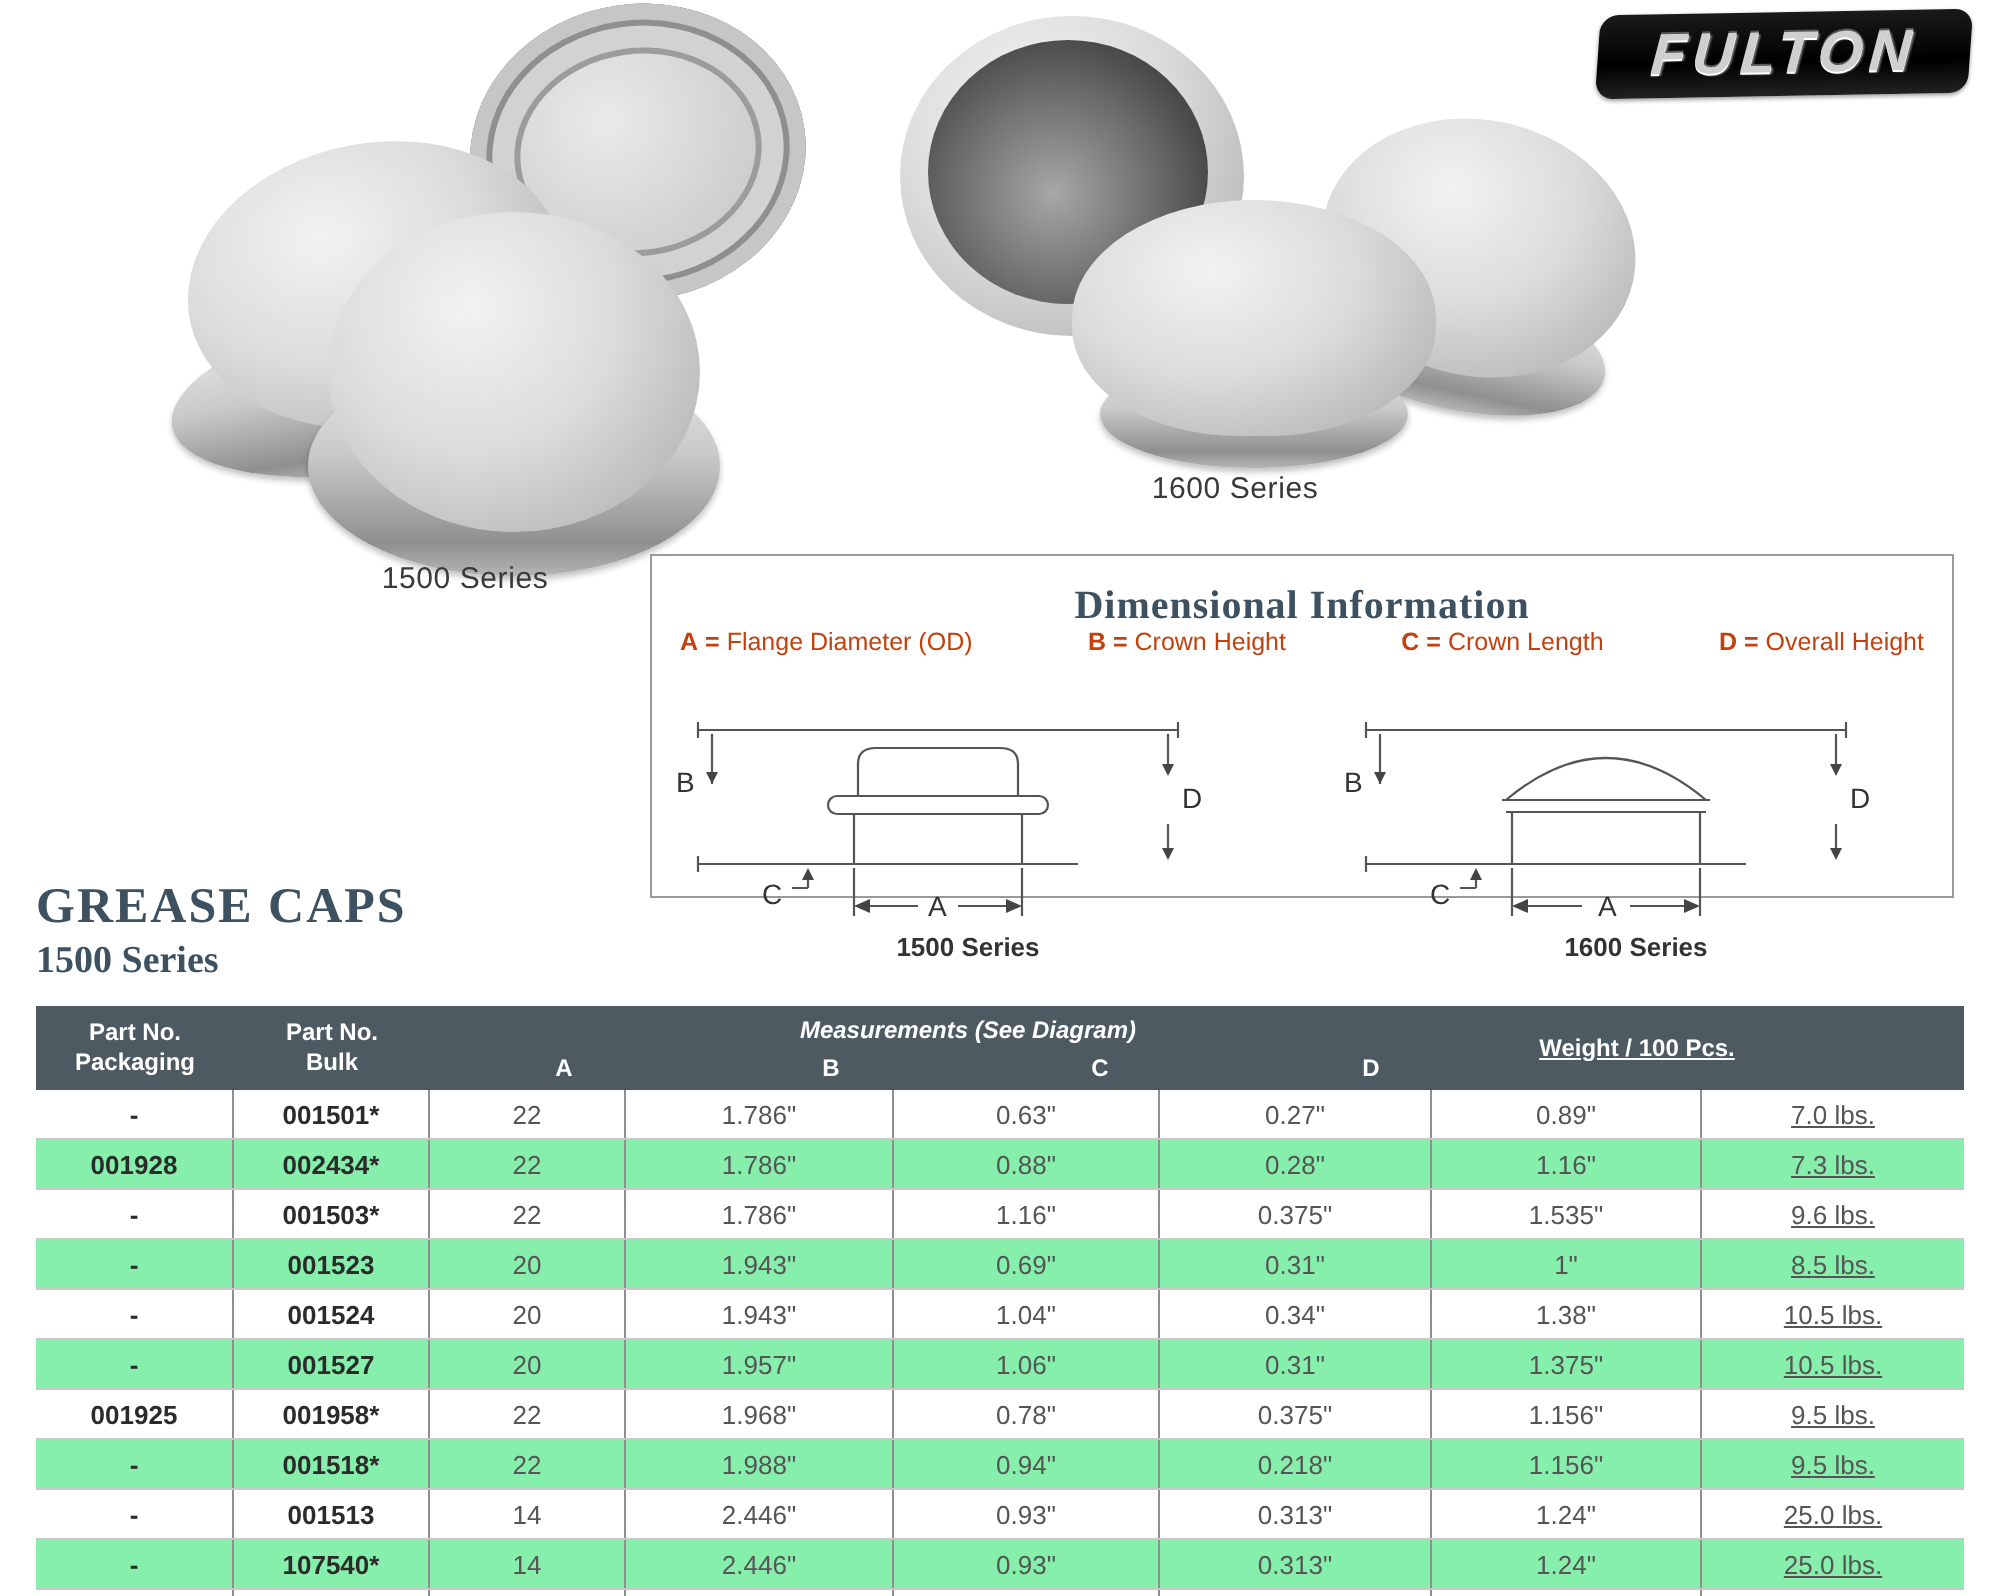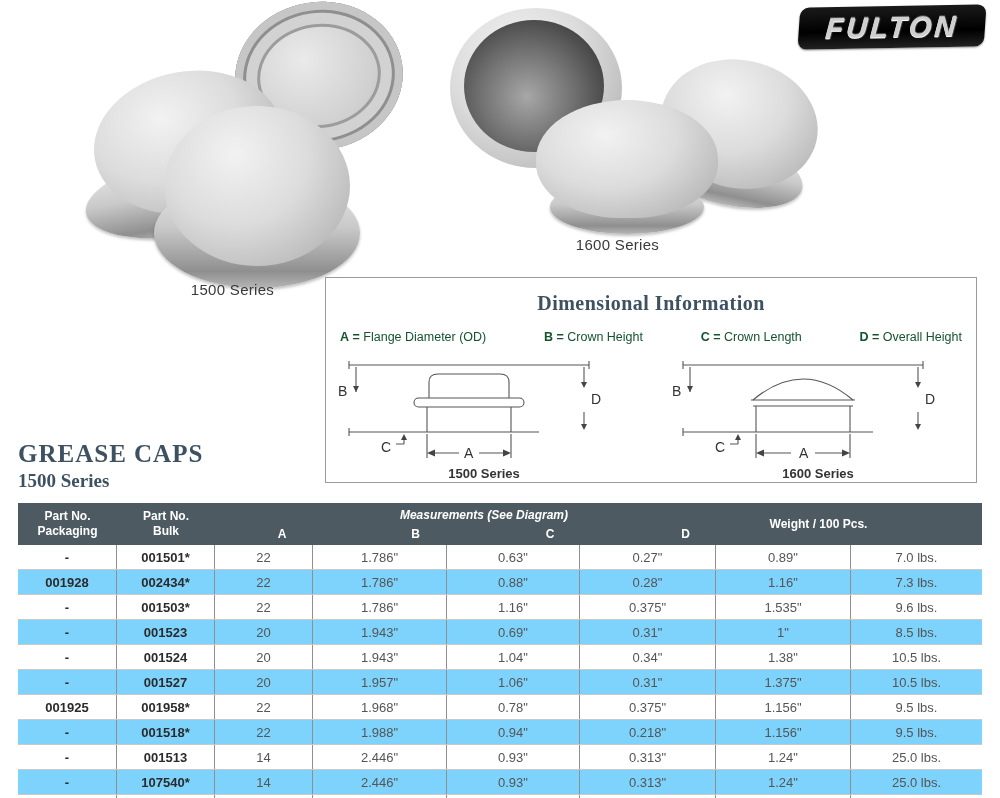--- a/index.html
+++ b/index.html
@@ -23,27 +23,27 @@
   .metal { background:radial-gradient(ellipse at 38% 30%, #f2f2f2 0%, #dcdcdc 45%, #bdbdbd 78%, #a3a3a3 100%); }
   .metal-dark { background:radial-gradient(circle at 45% 58%, #a7a7a7 0%, #6e6e6e 45%, #3f3f3f 80%, #2e2e2e 100%); }
   .ringcap { background:radial-gradient(circle at 42% 38%, #eaeaea 0%, #cfcfcf 55%, #9e9e9e 100%);
              box-shadow:inset 0 0 0 8px #c6c6c6, inset 0 0 0 11px #8f8f8f, inset 0 0 0 22px #d2d2d2, inset 0 0 0 25px #9c9c9c; }
   .flange { position:absolute; border-radius:50%;
             background:linear-gradient(180deg,#e9e9e9 0%, #c9c9c9 45%, #8f8f8f 85%, #b5b5b5 100%);
             box-shadow:0 2px 3px rgba(0,0,0,.25); }
   .caption { position:absolute; font-size:15px; color:#3a3a3a; text-align:center; letter-spacing:.3px; }
 
   
-  .dimbox { position:absolute; left:325px; top:277px; width:652px; height:206px;
+  .dimbox { position:absolute; left:325px; top:277px; width:652px; height:172px;
             border:1px solid #9a9a9a; background:#fff; }
   .dim-title { position:absolute; top:14px; left:0; width:100%; text-align:center;
                font-family:"Liberation Serif", serif; font-weight:bold; font-size:20px;
                color:#3d5161; letter-spacing:.5px; }
-  .legend { position:absolute; top:52px; left:14px; right:14px; display:flex;
-            justify-content:space-between; font-size:12.5px; color:#14532d; }
+  .legend { position:absolute; top:36px; left:14px; right:14px; display:flex;
+            justify-content:space-between; font-size:12.5px; color:#c2410c; }
   .legend b { font-weight:bold; }
   .diagrams { position:absolute; top:62px; left:0; width:100%; display:flex; justify-content:center; gap:34px; }
   .diagram { width:300px; text-align:center; }
   .diagram svg { display:block; }
   .diagram-label { font-size:13px; font-weight:bold; color:#333; margin-top:-2px; }
 
   
   .sec-title { position:absolute; left:18px; top:440px; font-family:"Liberation Serif", serif;
                font-weight:bold; font-size:25px; color:#3d5161; letter-spacing:1px; }
   .sec-sub   { position:absolute; left:18px; top:470px; font-family:"Liberation Serif", serif;
@@ -51,28 +51,28 @@
 
   
   .gtable { position:absolute; left:18px; top:503px; width:964px; }
   .thead { background:#4d5a61; color:#fff; height:42px; display:flex; font-size:12px; font-weight:bold; }
   .hcell { display:flex; flex-direction:column; justify-content:center; align-items:center; line-height:1.25; text-align:center; }
   .mgroup { display:flex; flex-direction:column; }
   .mgroup-top { height:20px; display:flex; align-items:flex-end; justify-content:center; padding-bottom:1px;font-style:italic; }
   .mgroup-cols { height:22px; display:flex; }
   .mcol { display:flex; align-items:center; justify-content:center; }
   .trow { display:flex; height:25px; background:#fff; border-bottom:1px solid #c9c9c9; }
-  .trow.alt { background:#7dd3fc; }
+  .trow.alt { background:#86efac; }
   .tcell { display:flex; align-items:center; justify-content:center; font-size:13px; color:#555;
            border-right:1px solid #8f8f8f; }
   .tcell:last-child { border-right:none; }
   .tcell.bold { font-weight:bold; color:#2b2b2b; }
   .col-packaging{ width:99px; } .col-bulk{ width:98px; } .col-gauge{ width:98px; }
   .col-a{ width:134px; } .col-b{ width:133px; } .col-c{ width:136px; } .col-d{ width:135px; }
-  .col-weight{ width:131px; }
+  .col-weight{ width:131px;text-decoration:underline; }
 </style>
 </head>
 <body>
 
 <div class="logo">
   <span class="logo-text">FULTON</span>
 </div>
 
 <div class="photo" style="left:40px; top:0; width:340px; height:300px;">
   <div class="cap ringcap" style="left:195px; top:2px; width:168px; height:148px; transform:rotate(-8deg);"></div>

